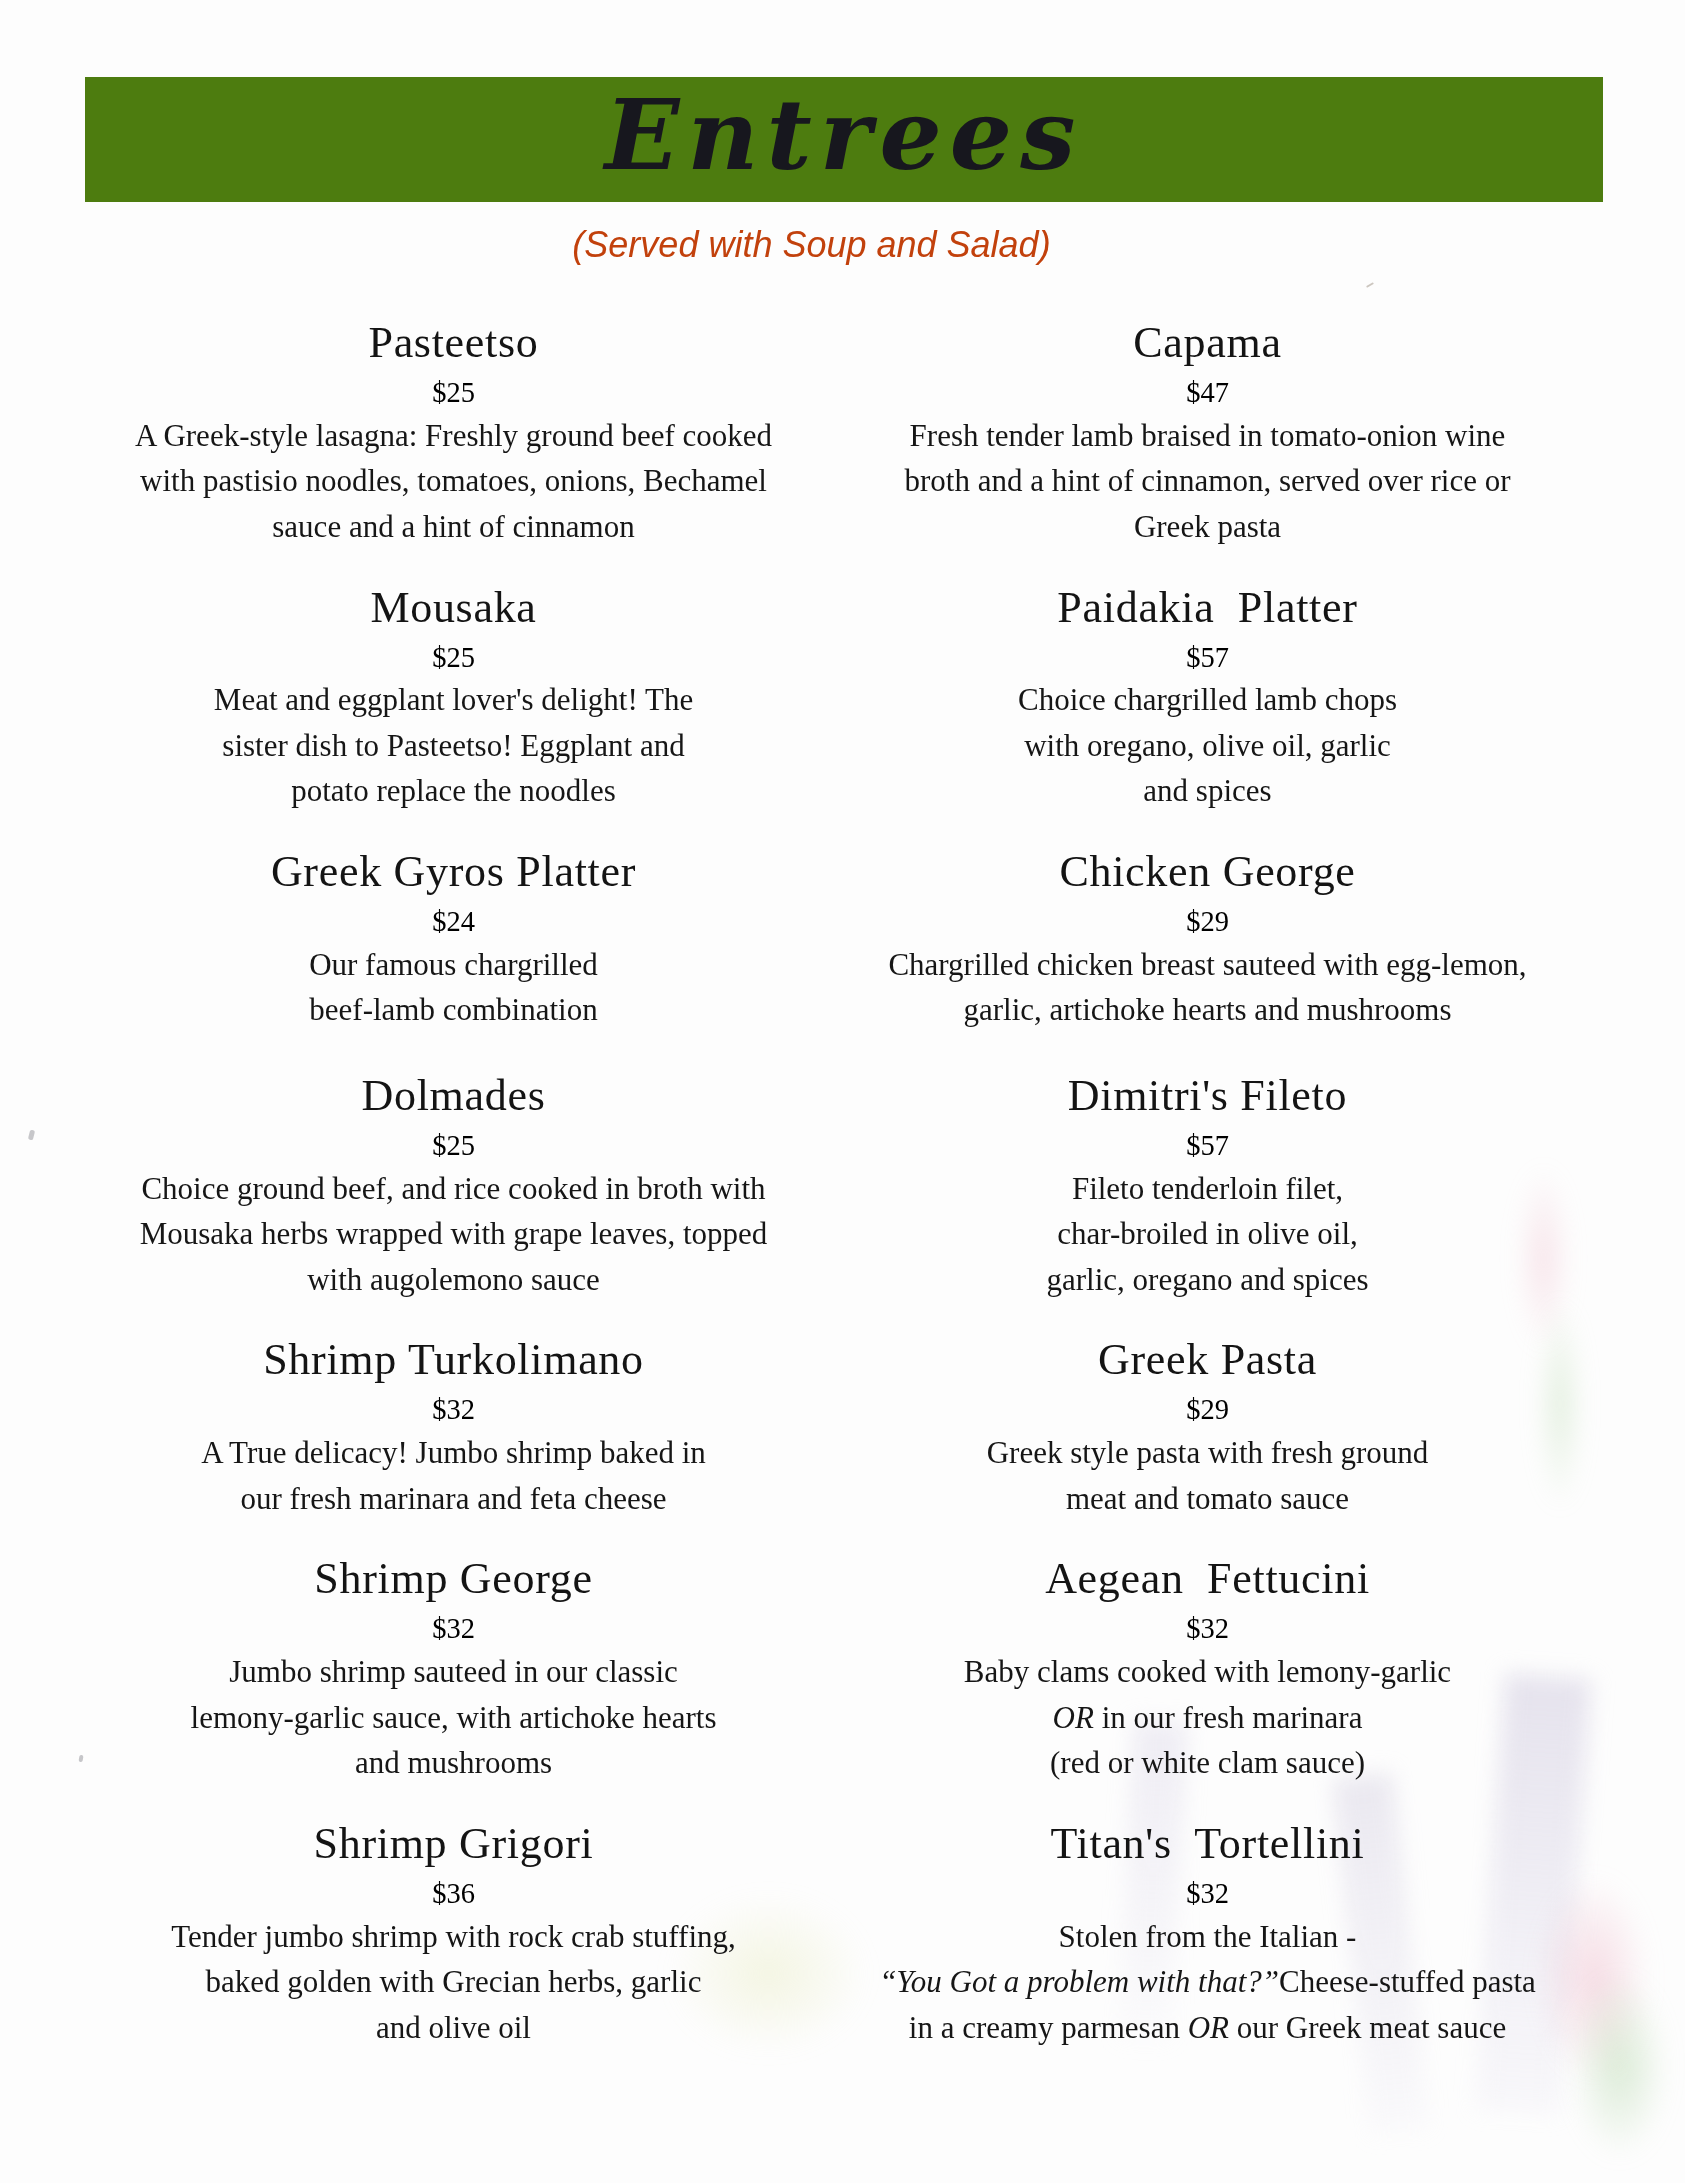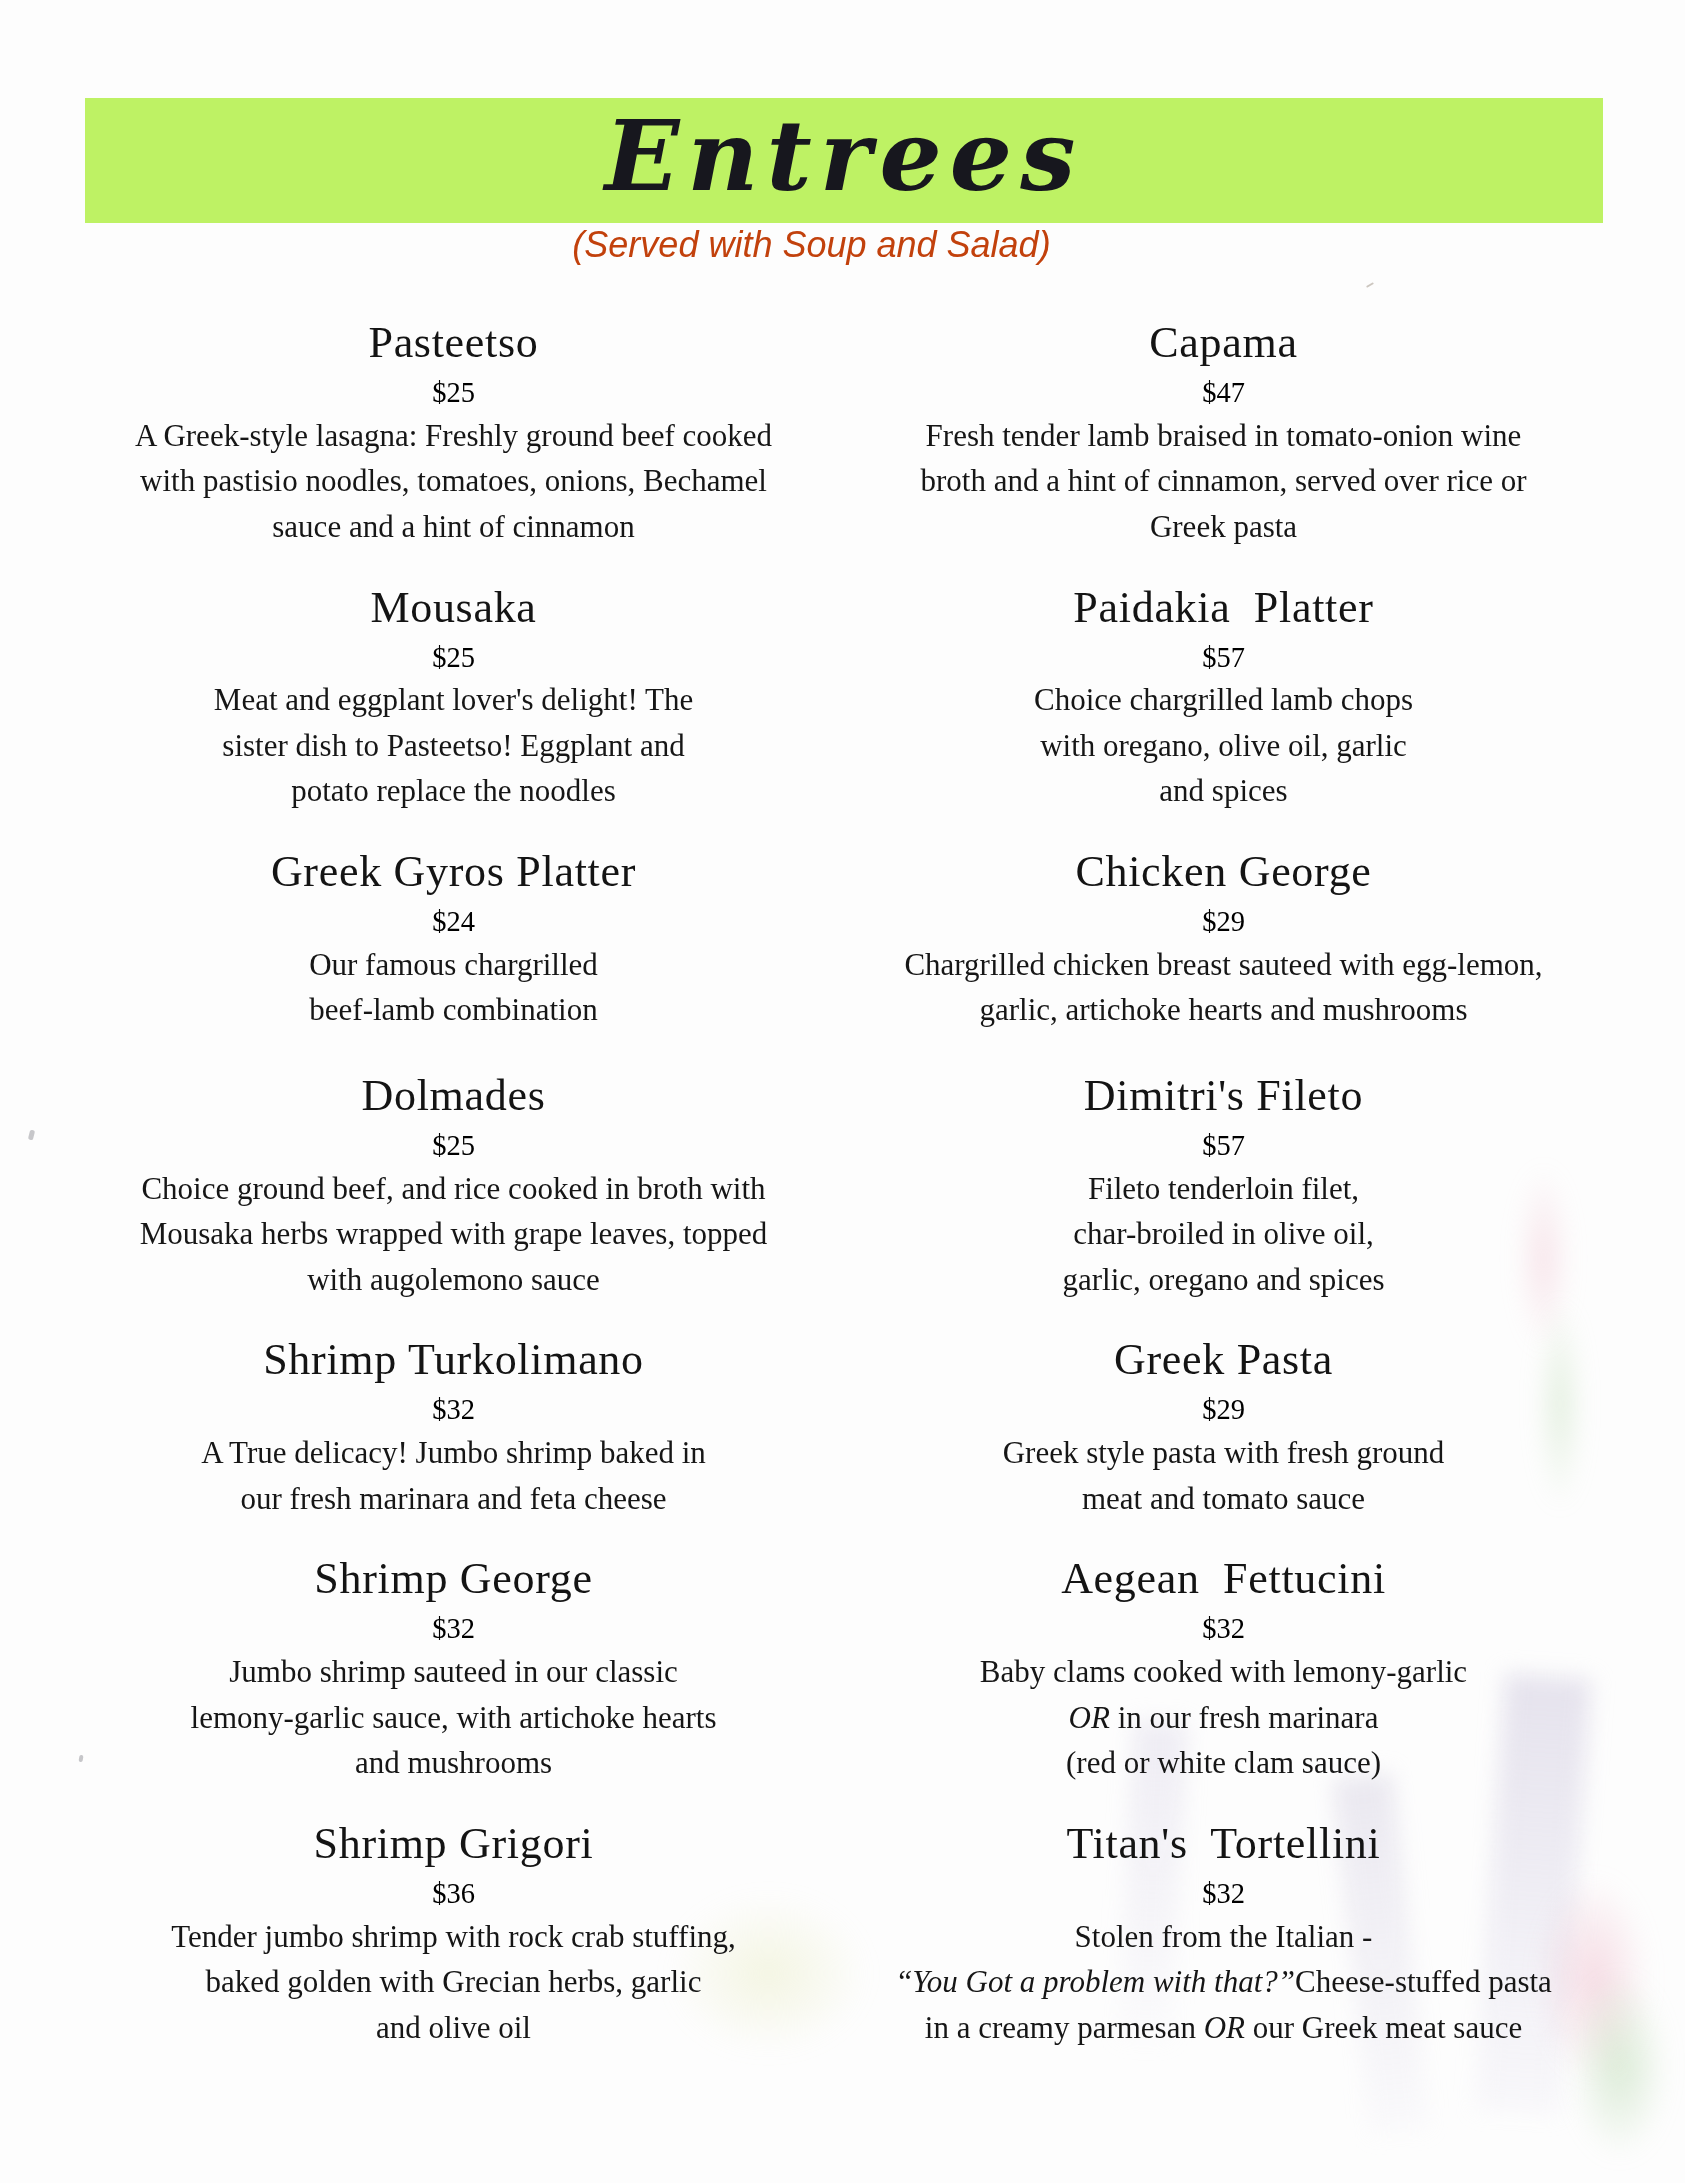--- a/index.html
+++ b/index.html
@@ -7,23 +7,23 @@
     width:1685px; height:2183px;
     background:#fdfdfd;
     font-family:"Liberation Serif", serif;
     color:#1a1a1a;
     position:relative;
     overflow:hidden;
   }
 
   
   .banner {
-    position:absolute; left:85px; top:98px;
+    position:absolute; left:85px; top:77px;
     width:1518px; height:125px;
-    background:#bef264;
+    background:#4d7c0f;
     display:flex; align-items:center; justify-content:center;
   }
   .banner-title {
     font-family:"DejaVu Serif", serif;
     font-style:italic; font-weight:bold;
     font-size:98px; letter-spacing:8px;
     color:#17171e;
     transform:translateY(-5.3px);
   }
 
@@ -35,21 +35,21 @@
     font-style:italic;
     font-size:36px; line-height:1.15;
     color:#c2410c;
   }
 
   
   .menu {
     position:absolute; top:317px; left:89px; width:1514px;
     display:grid;
     grid-template-columns:729px 755px;
-    column-gap:28px;
+    column-gap:12px;
   }
   .menu-col { display:block; }
 
   .menu-item { text-align:center; margin-bottom:32px; }
   .menu-item.extra-gap { margin-top:37px; }
 
   .item-name {
     font-size:44px; line-height:1.16;
     letter-spacing:0.7px;
     white-space:pre-wrap;

